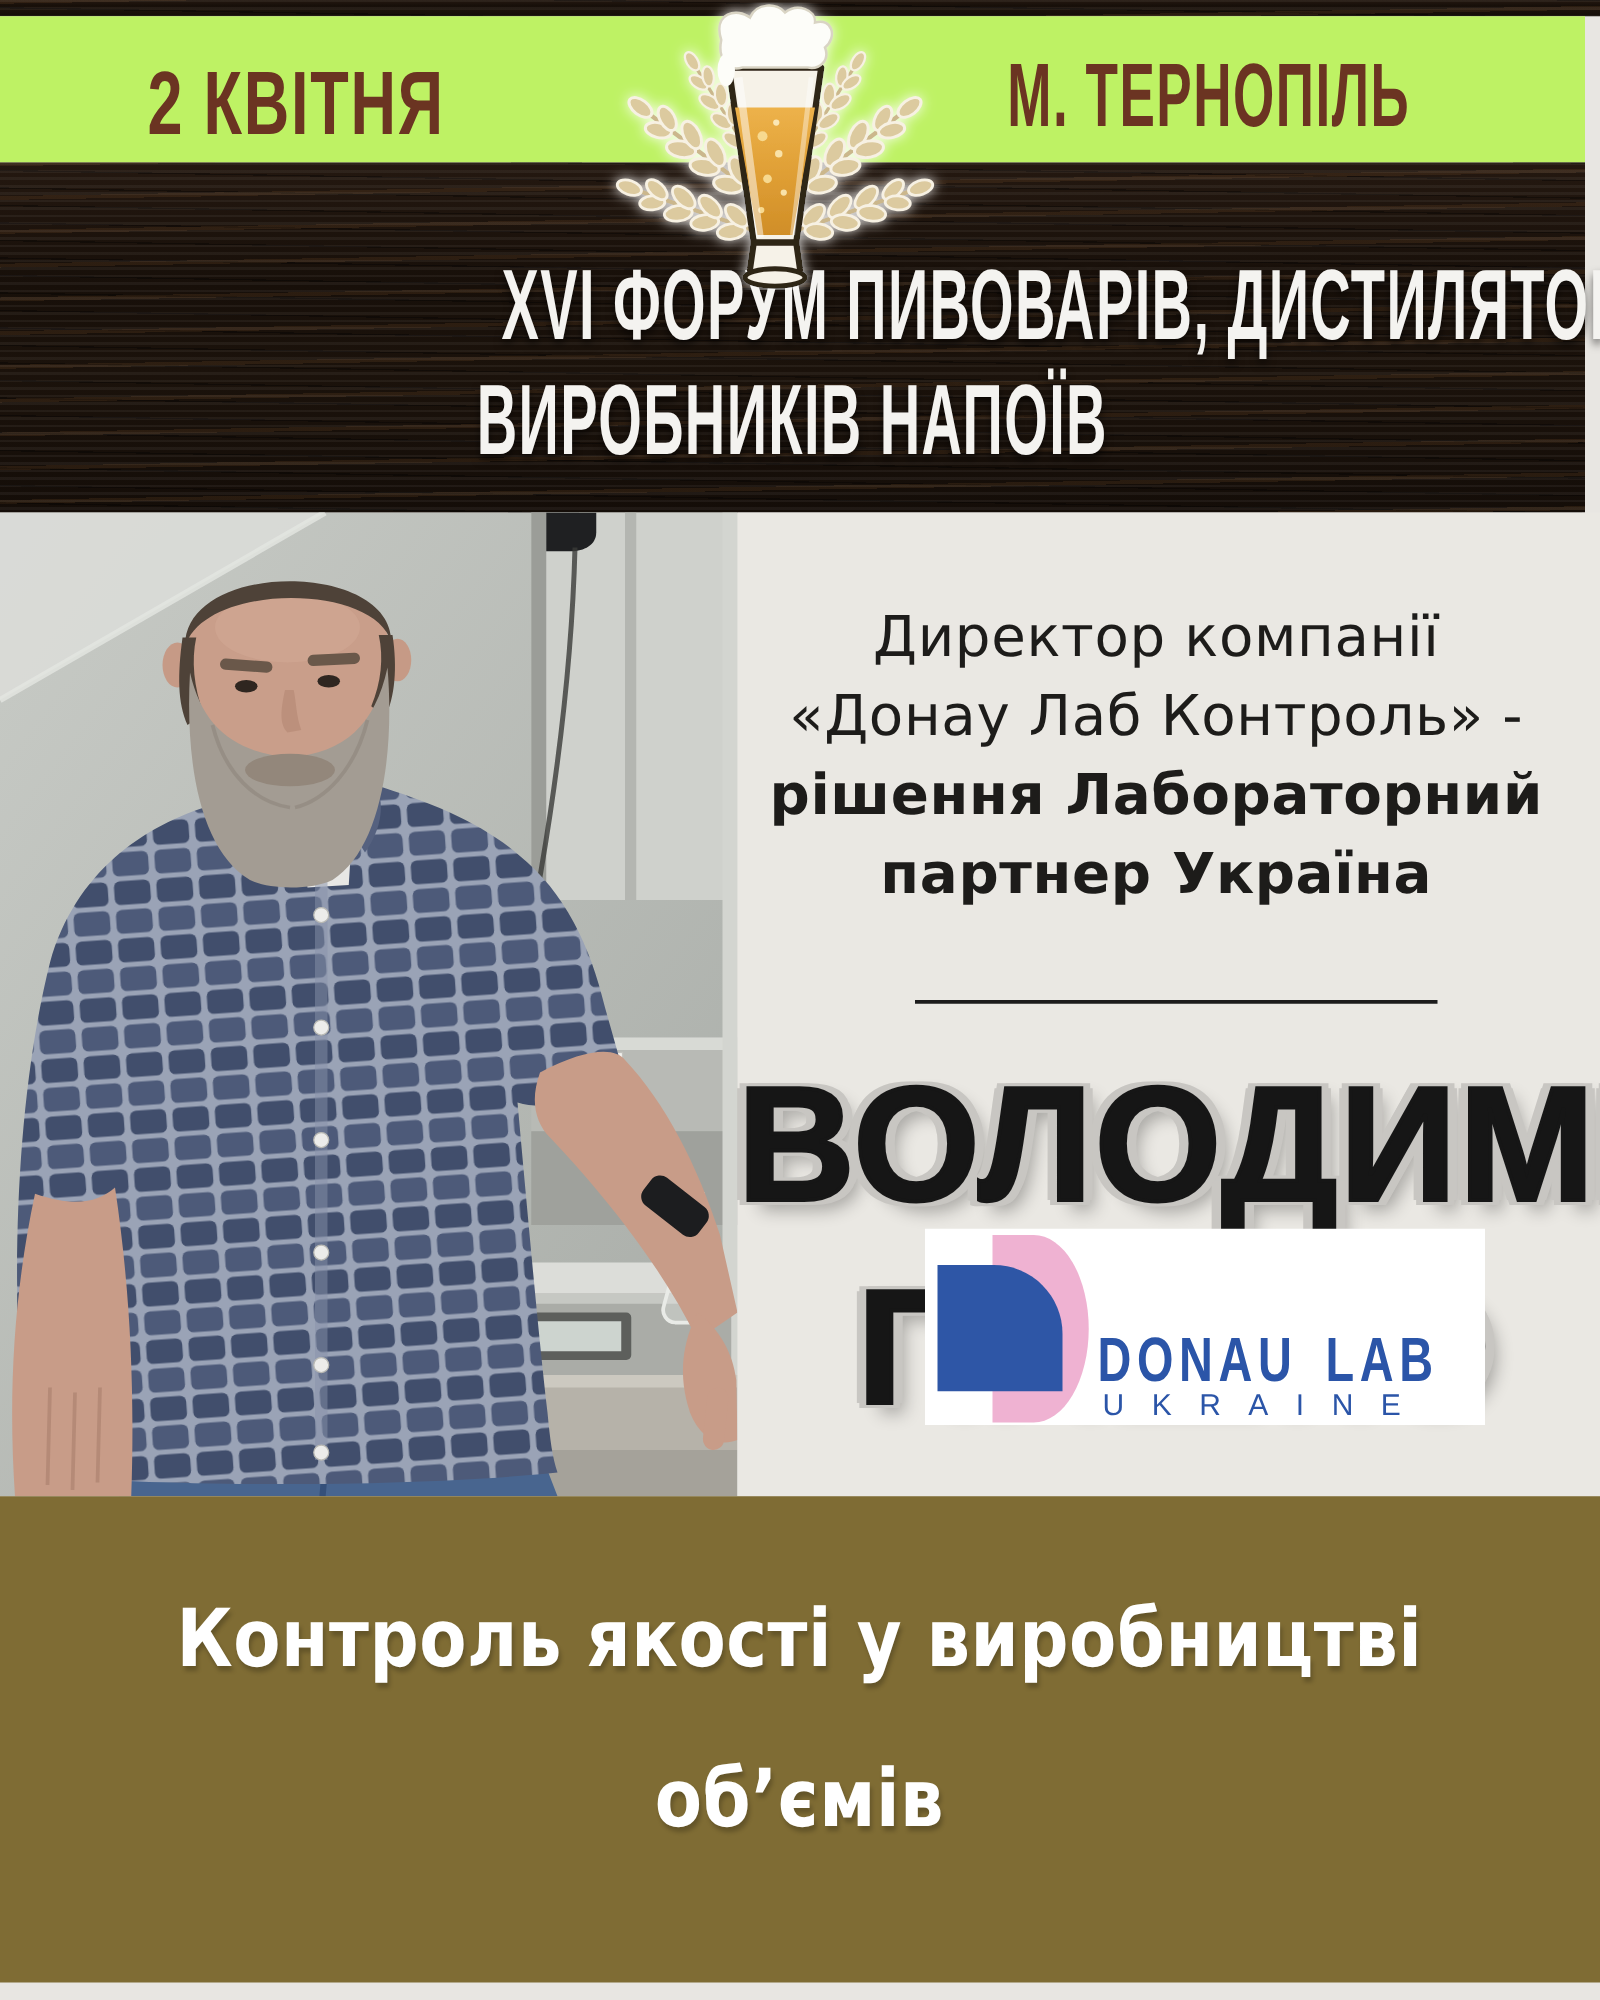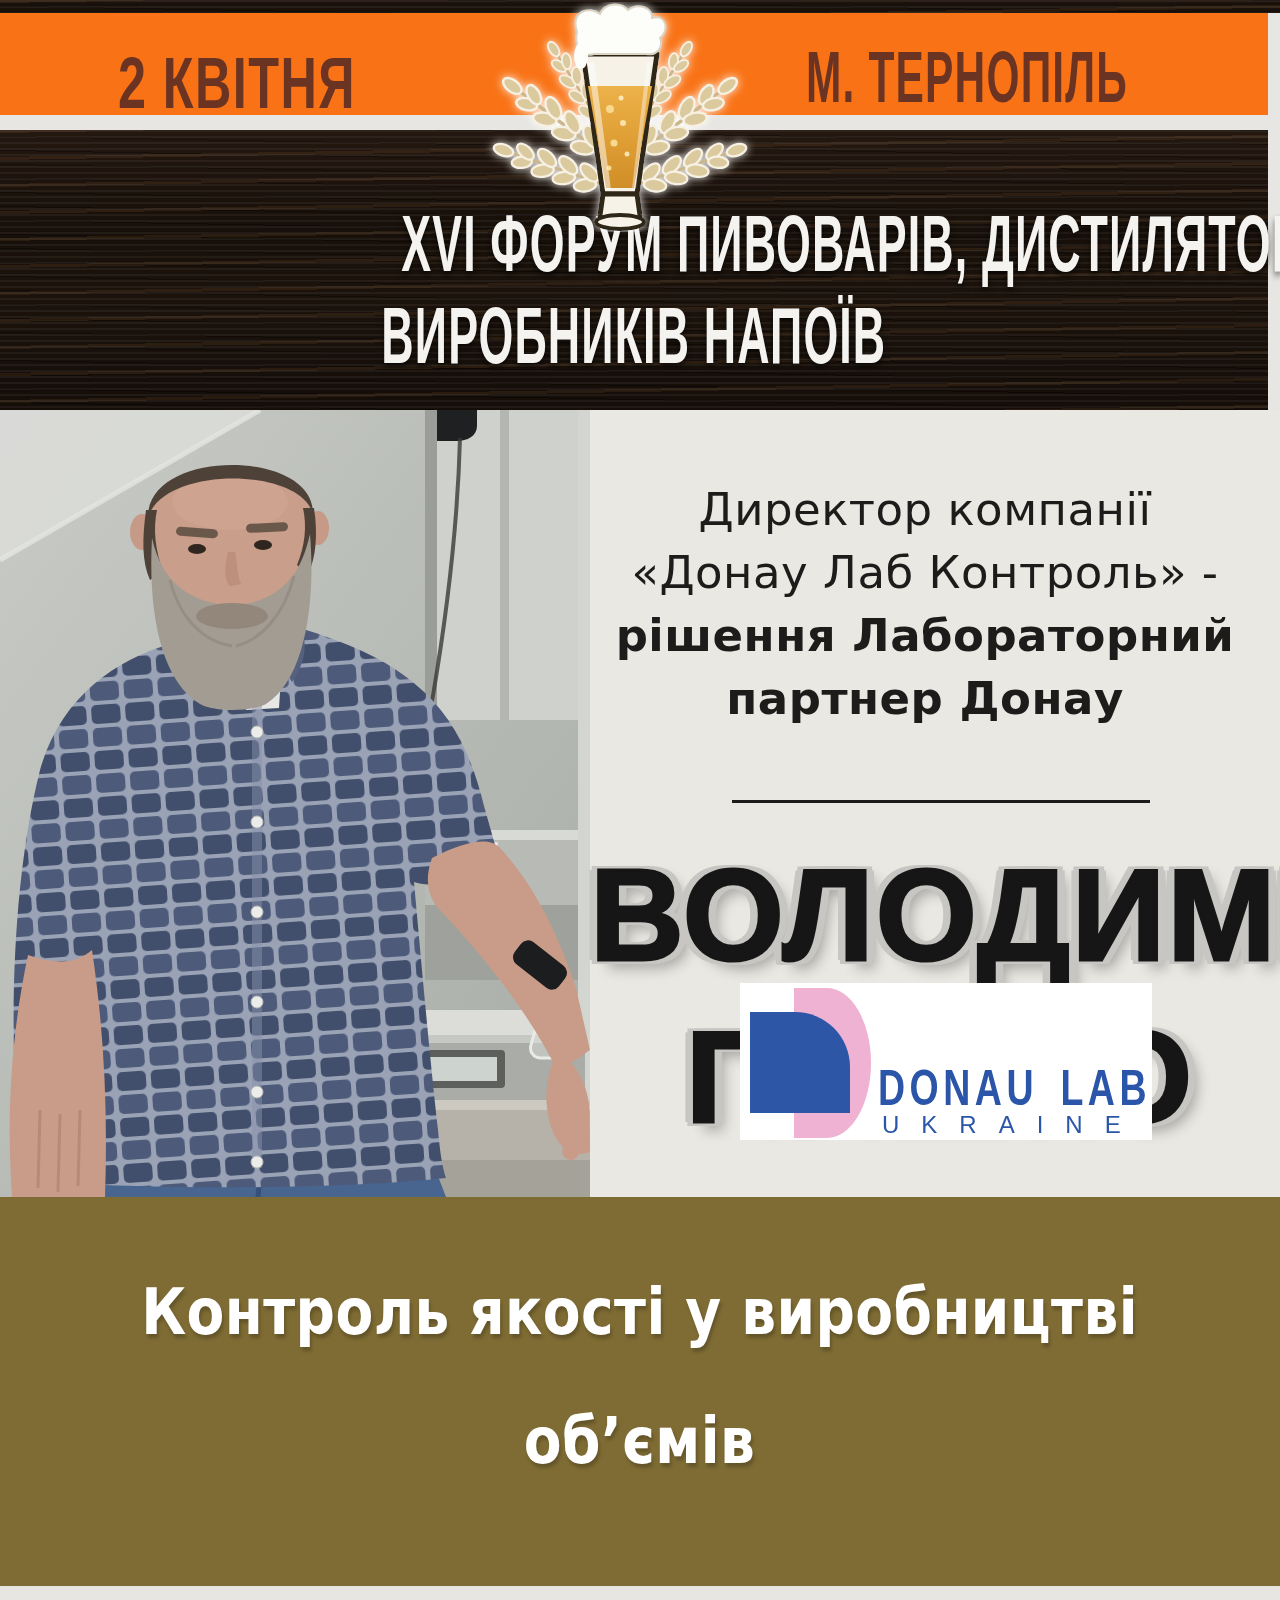--- a/index.html
+++ b/index.html
@@ -11,21 +11,21 @@
 
   
   .wood {
     background:
       repeating-linear-gradient(180deg, rgba(255,255,255,0.05) 0 2px, rgba(0,0,0,0) 2px 6px),
       repeating-linear-gradient(179deg, rgba(133,89,48,0.18) 0 3px, rgba(0,0,0,0) 3px 27px),
       repeating-linear-gradient(181deg, rgba(0,0,0,0.35) 0 1px, rgba(0,0,0,0) 1px 14px),
       linear-gradient(180deg, #241810 0%, #170f09 35%, #1b120b 60%, #140d08 100%);
   }
   .top-strip { left:0; top:0; width:1280px; height:13px; }
-  .white-band { left:0; top:13px; width:1268px; height:102px; background:#f97316; }
+  .white-band { left:0; top:13px; width:1268px; height:117px; background:#bef264; }
   .wood-band { left:0; top:130px; width:1268px; height:280px; }
 
   .cond { display:inline-block; white-space:nowrap; }
 
   .date-text, .city-text {
     font-family:"Liberation Sans", sans-serif; font-weight:700; color:#6b3422;
     font-size:72px; line-height:88px; letter-spacing:2px;
   }
   .date-wrap { left:118px; top:26px; }
   .date-text { transform:scaleX(0.70); transform-origin:left center; }
@@ -56,21 +56,21 @@
   .name-text {
     font-family:"Liberation Sans", sans-serif; font-weight:700; font-size:130px;
     color:#161616; letter-spacing:2px; transform:scaleX(0.42); transform-origin:center;
     -webkit-text-stroke:3px #161616;
     text-shadow:
       9px 0 0 #c8c6c2, -9px 0 0 #c8c6c2, 0 4px 0 #c8c6c2, 0 -4px 0 #c8c6c2,
       7px 4px 0 #c8c6c2, -7px 4px 0 #c8c6c2, 7px -4px 0 #c8c6c2, -7px -4px 0 #c8c6c2,
       10px 8px 14px rgba(0,0,0,0.30);
   }
 
-  .logo-box { left:740px; top:983px; width:412px; height:157px; background:#ffffff; }
+  .logo-box { left:740px; top:983px; width:412px; height:157px; background:#ffffff;padding-left:36px; }
   .donau-text {
     position:absolute; left:138px; top:80px;
     font-family:"Liberation Sans", sans-serif; font-weight:700; font-size:50px; line-height:50px;
     color:#2b55a8; letter-spacing:6px; word-spacing:10px;
     transform:scaleX(0.75); transform-origin:left center; white-space:nowrap;
   }
   .ukraine-text {
     position:absolute; left:142px; top:130px;
     font-family:"Liberation Sans", sans-serif; font-weight:400; font-size:24px; line-height:24px;
     color:#2b55a8; letter-spacing:22px; white-space:nowrap;text-align:right;
@@ -259,21 +259,21 @@
     <path d="M558,640 C576,654 586,672 589,694 L590,742 C574,748 560,740 552,720 C542,690 546,664 558,640 Z" fill="#c89c88"></path>
     <rect x="564" y="700" width="17" height="50" rx="8.5" fill="#c89c88" transform="rotate(6 572 725)"></rect>
   </svg>
 
   <div class="abs panel"></div>
 
   <div class="abs role-block">
     <span class="role-line">Директор компанії</span>
     <span class="role-line">«Донау Лаб Контроль» -</span>
     <span class="role-line bold">рішення Лабораторний</span>
-    <span class="role-line bold">партнер Донау</span>
+    <span class="role-line bold">партнер Україна</span>
   </div>
 
   <div class="abs sep-line"></div>
 
   <div class="abs name-block">
     <span class="name-text">ВОЛОДИМИР ПАШКО</span>
   </div>
 
   <div class="abs logo-box">
     <svg style="position:absolute;left:0;top:0;" width="412" height="157" viewBox="0 0 412 157">

